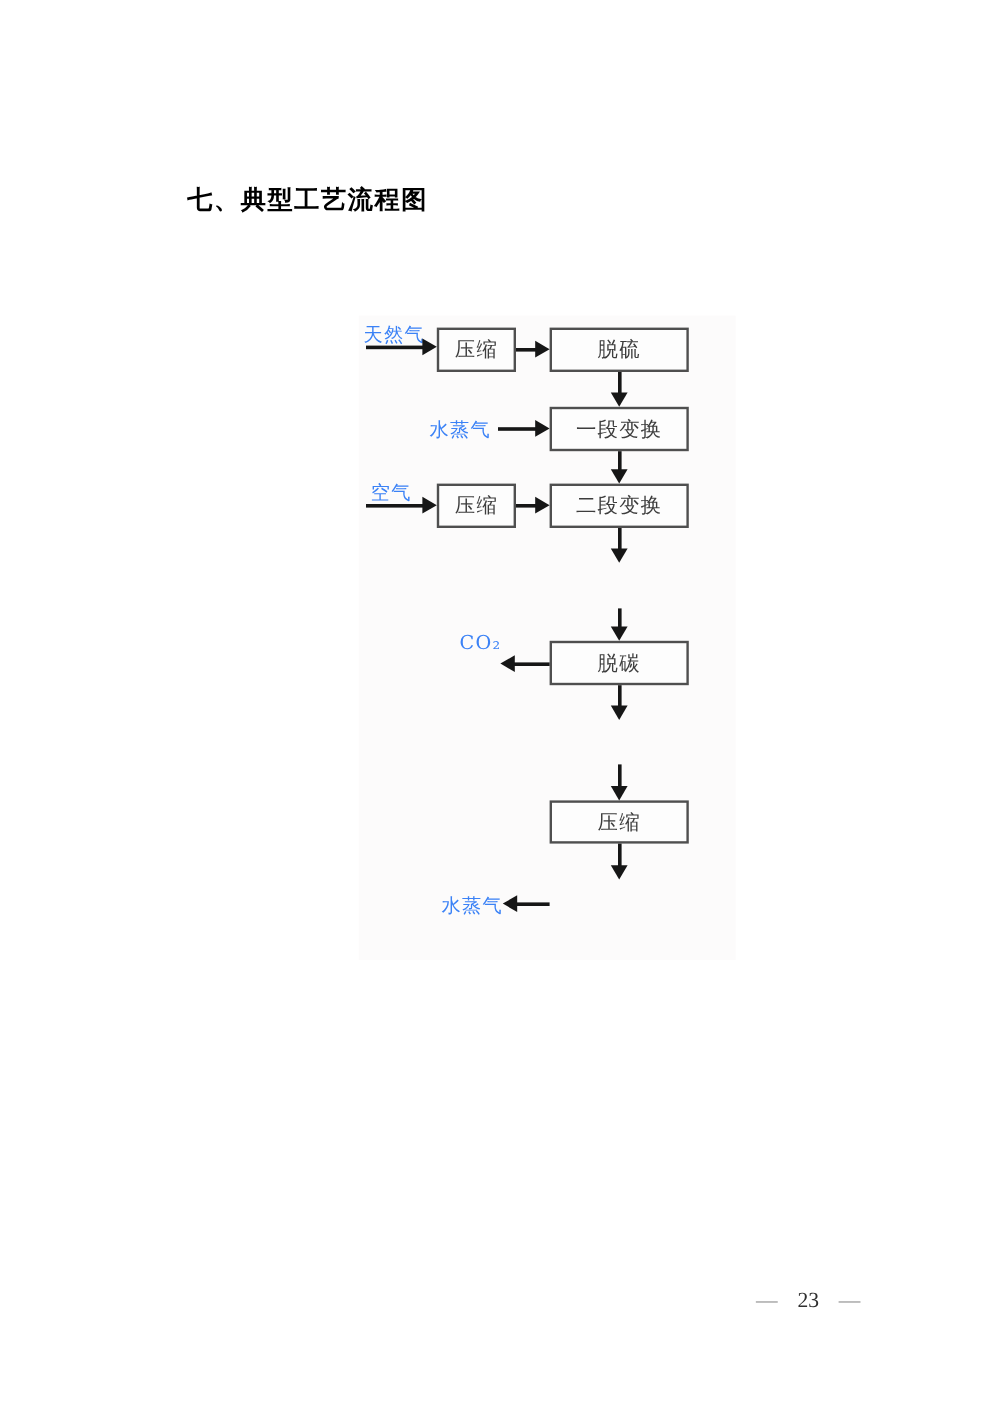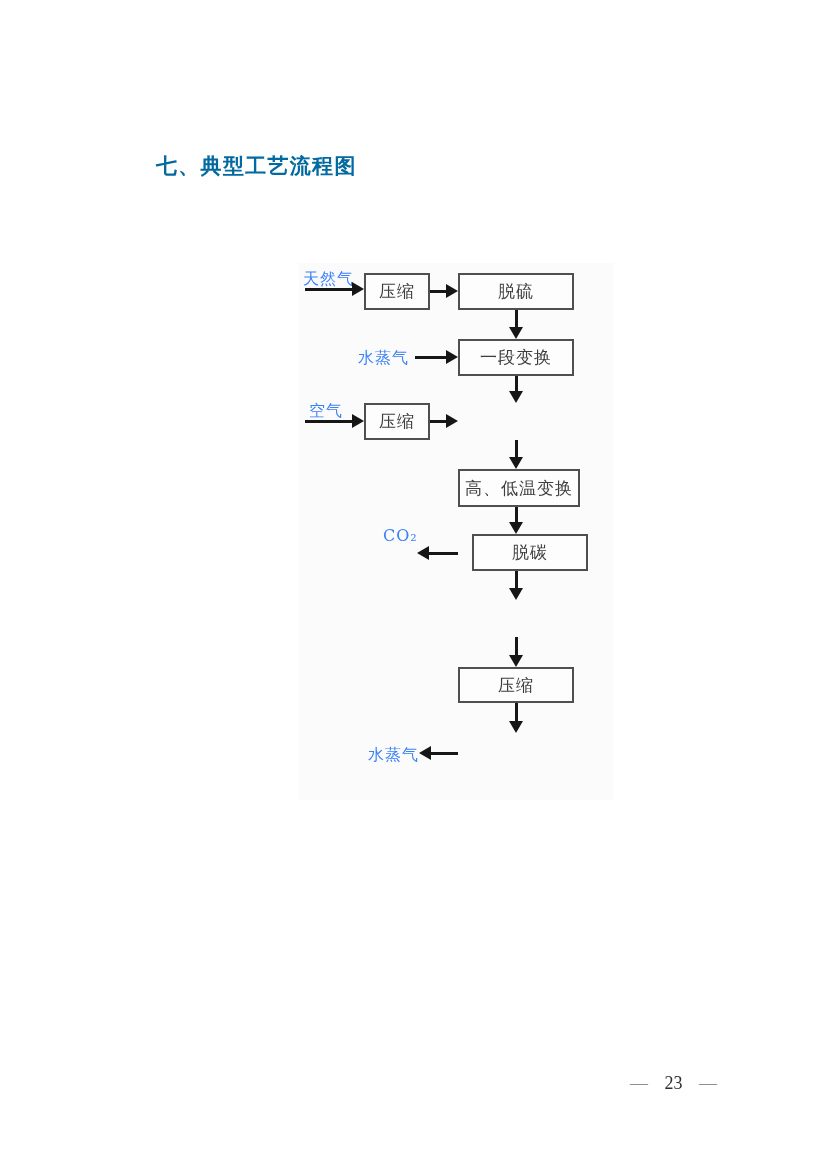--- a/index.html
+++ b/index.html
@@ -12,21 +12,21 @@
     font-family: "Liberation Sans", sans-serif;
   }
   .heading1 {
     position: absolute;
     left: 156px;
     top: 152px;
     font-family: Liberation Serif, serif;
     font-size: 21px;
     font-weight: 600;
     letter-spacing: 1.3px;
-    color: #0369a1;
+    color: #000000;
     white-space: nowrap;
   }
   .heading2 {
     position: absolute;
     left: 148px;
     top: 196px;
     font-family: "DejaVu Serif", serif;
     font-size: 21px;
     font-weight: 700;
     letter-spacing: 1px;
@@ -83,22 +83,22 @@
 <div class="page">
 
   <div class="heading1">七、典型工艺流程图</div>
 
 
   <div class="flowchart">
       <div class="flow-box" style="left: 65px; top: 10px; width: 66px; height: 37px; border-color: rgb(79, 79, 79); color: rgb(61, 61, 61);">压缩</div>
       <div class="flow-box" style="left: 159px; top: 10px; width: 116px; height: 37px; border-color: rgb(79, 79, 79); color: rgb(61, 61, 61);">脱硫</div>
       <div class="flow-box" style="left: 159px; top: 76px; width: 116px; height: 37px; border-color: rgb(79, 79, 79); color: rgb(61, 61, 61);">一段变换</div>
       <div class="flow-box" style="left: 65px; top: 140px; width: 66px; height: 37px; border-color: rgb(79, 79, 79); color: rgb(61, 61, 61);">压缩</div>
-      <div class="flow-box" style="left: 159px; top: 206px; width: 122px; height: 38px; border-color: rgb(79, 79, 79); color: rgb(61, 61, 61);">高、低温变换</div>
-      <div class="flow-box" style="left: 159px; top: 271px; width: 116px; height: 37px; border-color: rgb(79, 79, 79); color: rgb(61, 61, 61); margin-left: 14px;">脱碳</div>
+      <div class="flow-box" style="left: 159px; top: 140px; width: 116px; height: 37px; border-color: rgb(79, 79, 79); color: rgb(61, 61, 61);">二段变换</div>
+      <div class="flow-box" style="left: 159px; top: 271px; width: 116px; height: 37px; border-color: rgb(79, 79, 79); color: rgb(61, 61, 61);">脱碳</div>
       <div class="flow-box" style="left: 159px; top: 404px; width: 116px; height: 36px; border-color: rgb(79, 79, 79); color: rgb(61, 61, 61);">压缩</div>
       <div class="flow-label" style="left: 4px; top: 6px;">天然气</div>
       <div class="flow-label" style="left: 59px; top: 85px;">水蒸气</div>
       <div class="flow-label" style="left: 10px; top: 138px;">空气</div>
       <div class="flow-label" style="left: 84px; top: 263px;">CO₂</div>
       <div class="flow-label" style="left: 69px; top: 482px;">水蒸气</div>
       <div class="flow-line-h" style="left: 6px; top: 24.5px; width: 48px; background: rgb(22, 22, 22);"></div>
       <div class="flow-head" style="left: 53px; top: 19px; border-top: 7px solid transparent; border-bottom: 7px solid transparent; border-left: 12px solid rgb(22, 22, 22);"></div>
       <div class="flow-line-h" style="left: 131px; top: 26.5px; width: 17px; background: rgb(22, 22, 22);"></div>
       <div class="flow-head" style="left: 147px; top: 21px; border-top: 7px solid transparent; border-bottom: 7px solid transparent; border-left: 12px solid rgb(22, 22, 22);"></div>

